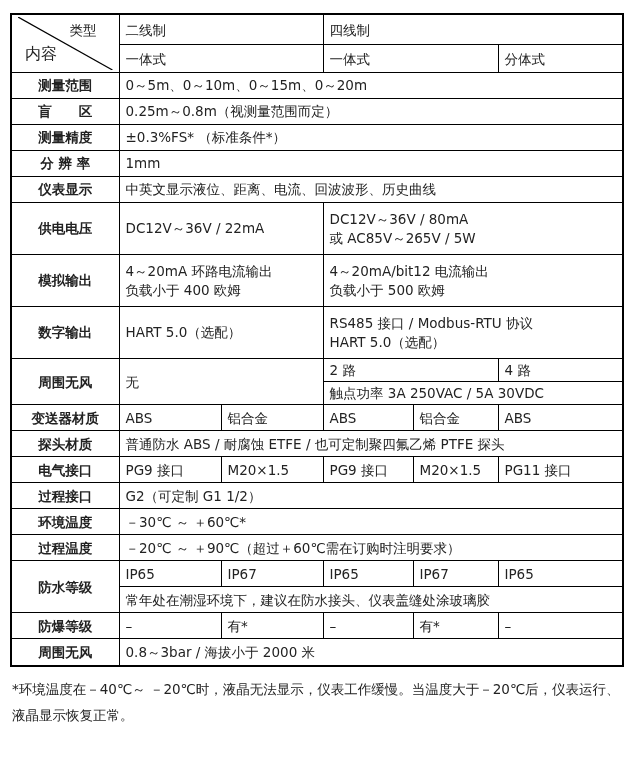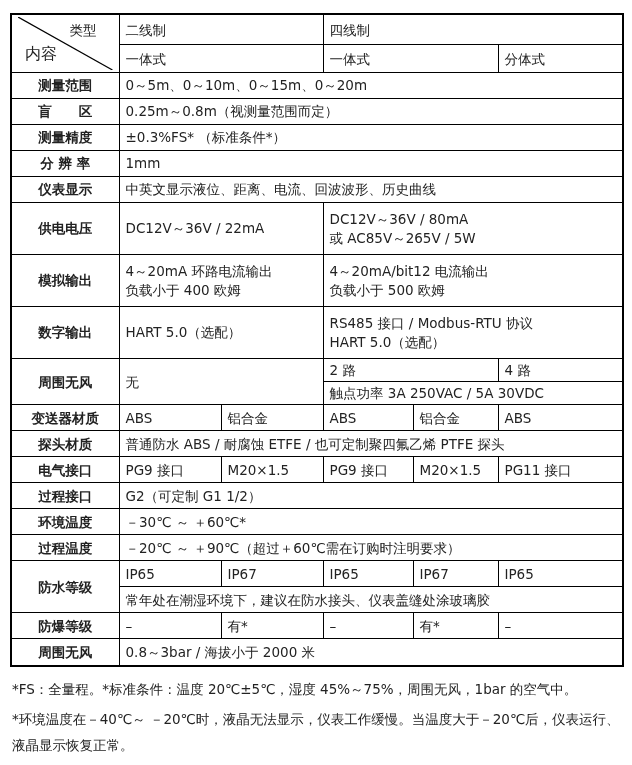--- a/index.html
+++ b/index.html
@@ -191,17 +191,16 @@
       <td class="ctr">–</td>
     </tr>
     <tr class="h27">
       <td class="lbl">周围无风</td>
       <td class="val" colspan="5">0.8～3bar / 海拔小于 2000 米</td>
     </tr>
   </tbody>
     </table>
 
   <div class="footnotes">
-    <p>*FS：全量程。*标准条件：温度 20℃±5℃，湿度 45%～75%，周围无风，1bar 的空气中。</p>
     <p>*环境温度在－40℃～ －20℃时，液晶无法显示，仪表工作缓慢。当温度大于－20℃后，仪表运行、液晶显示恢复正常。</p>
   </div>
 
 </div>
 
 </body></html>

